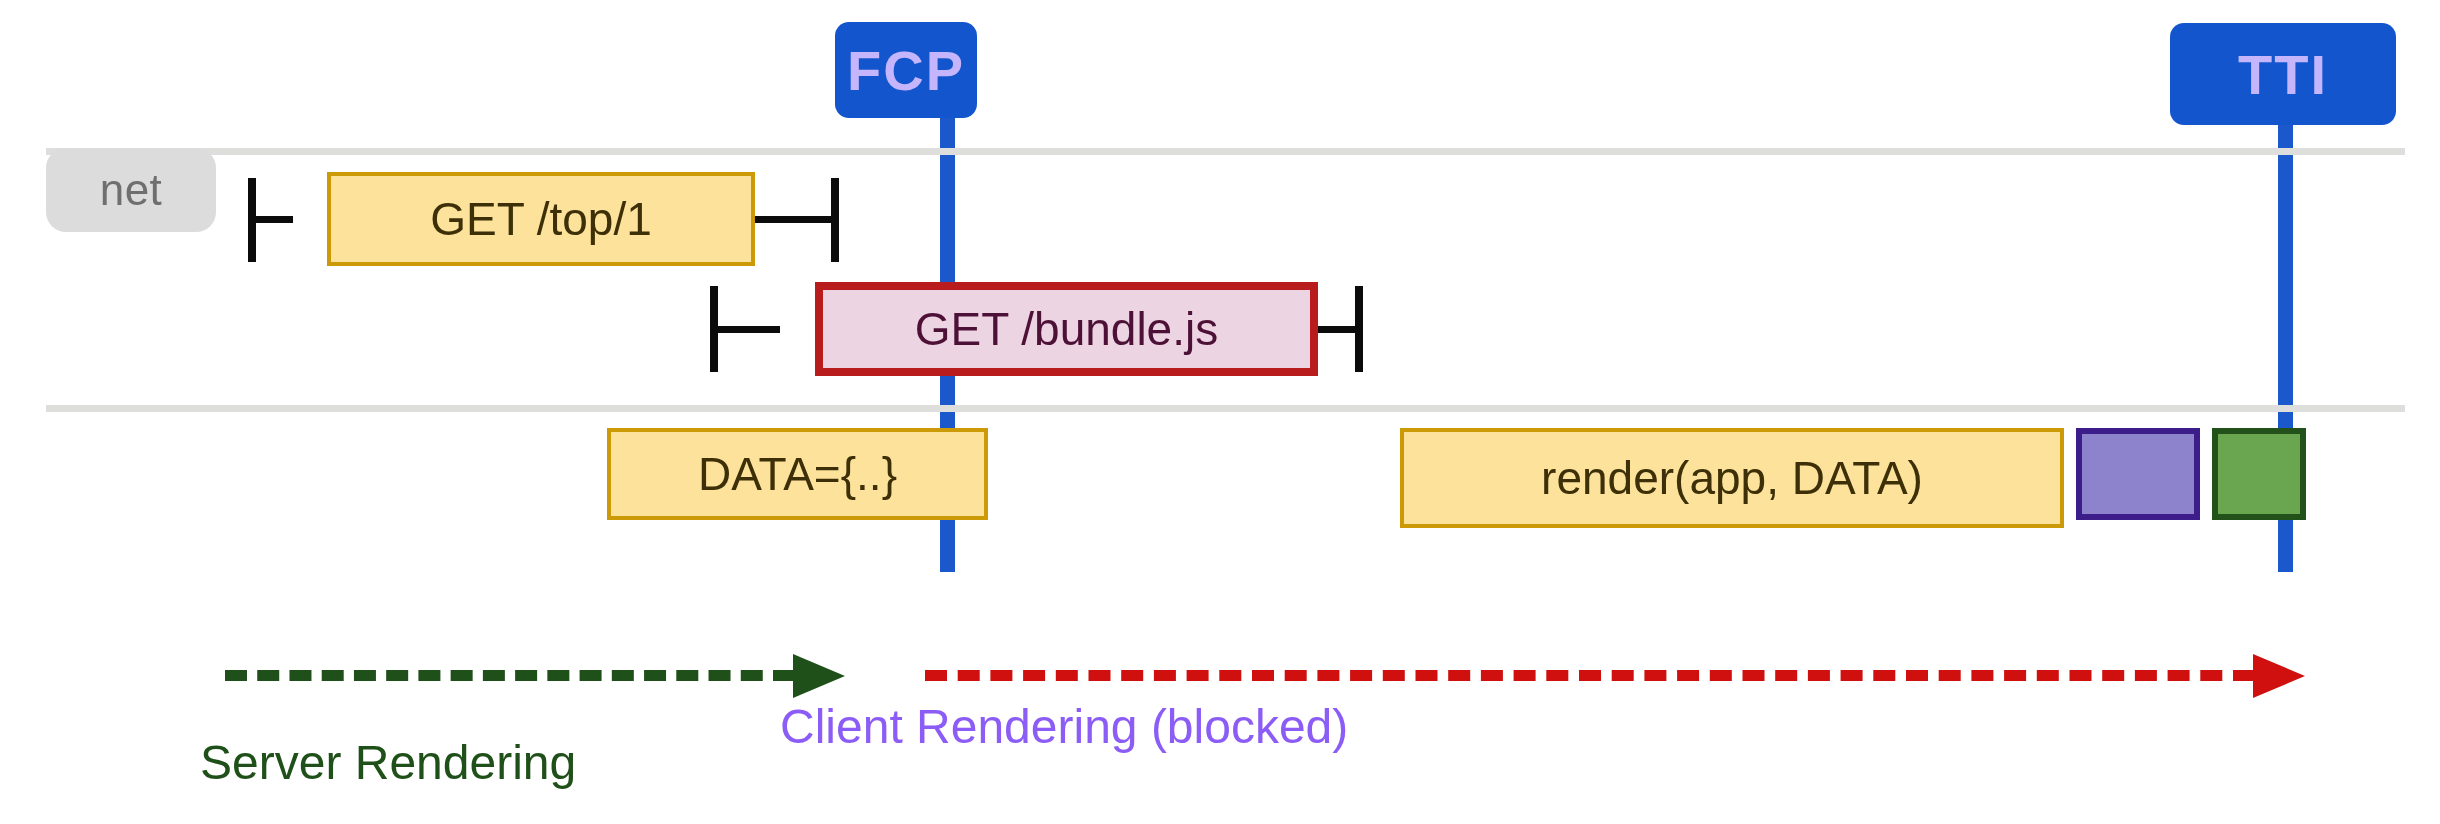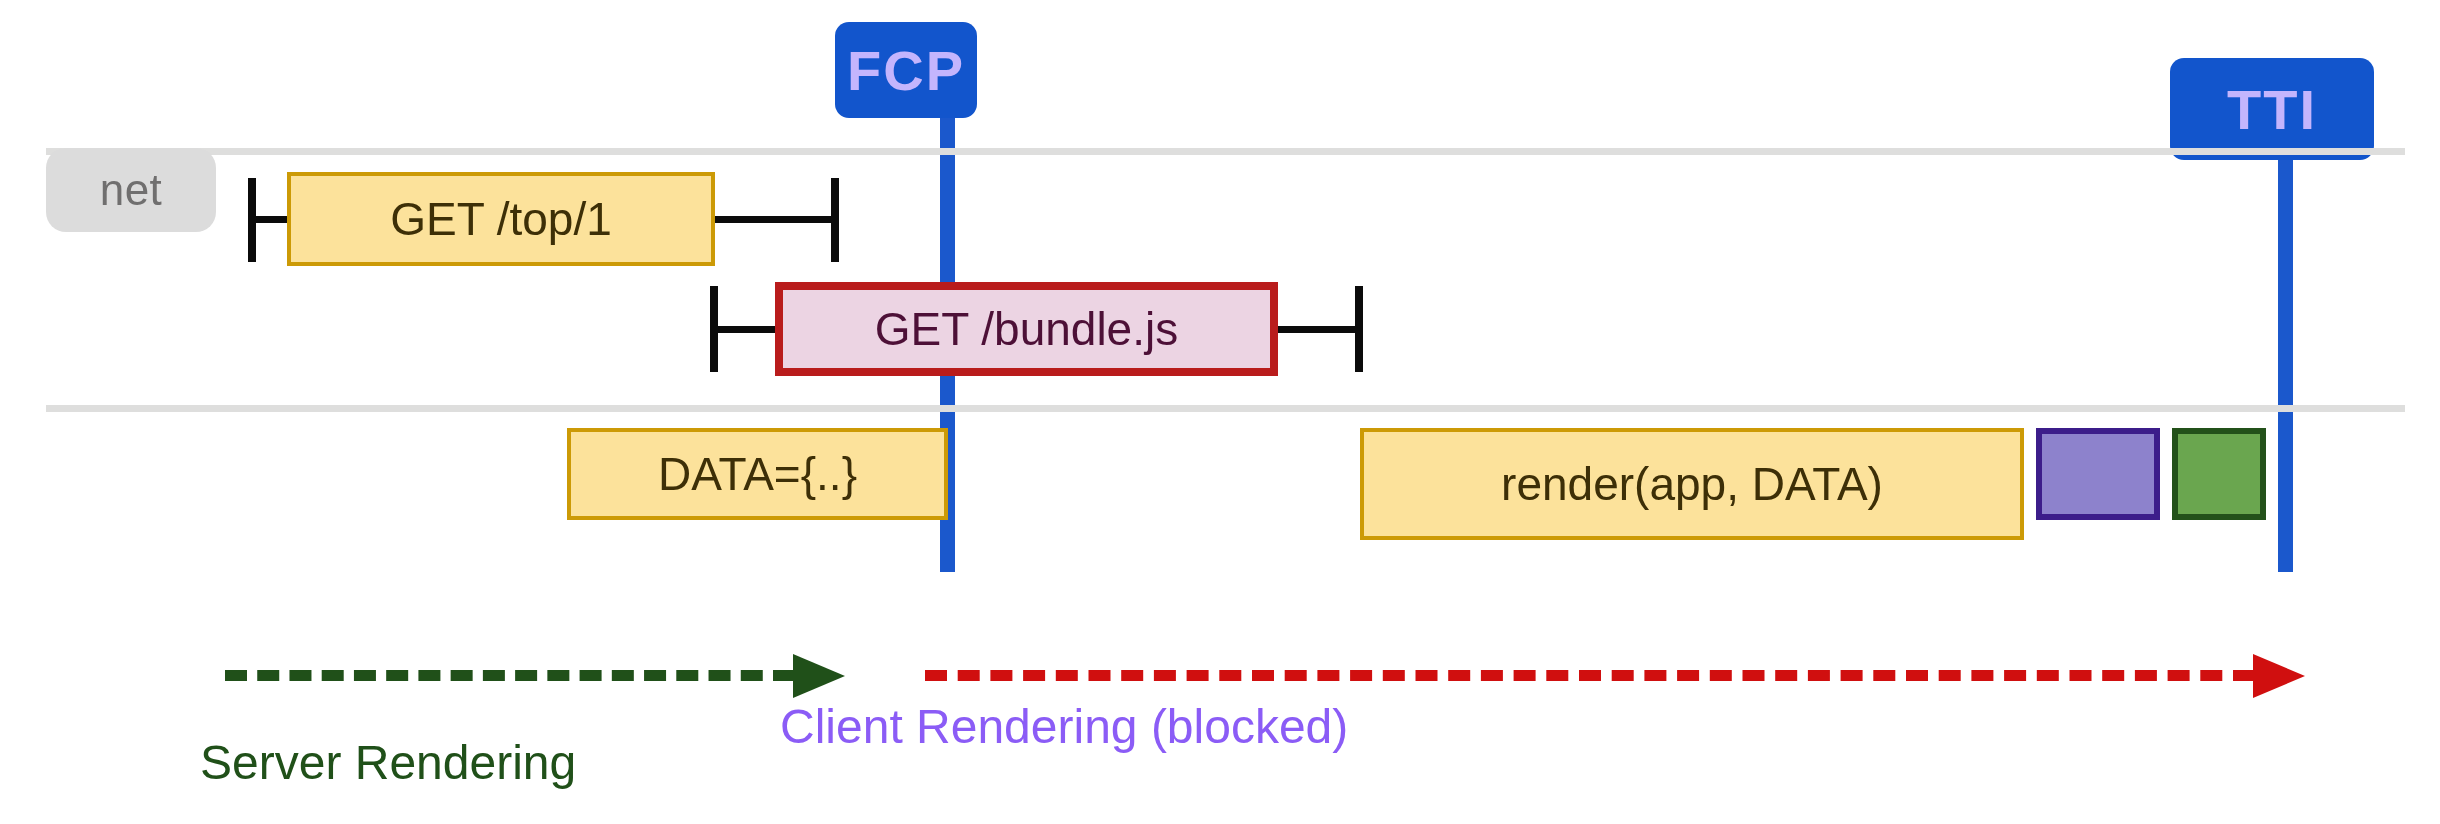--- a/index.html
+++ b/index.html
@@ -58,20 +58,21 @@
 
   
   .block {
     position: absolute;
     box-sizing: border-box;
     display: flex;
     align-items: center;
     justify-content: center;
     white-space: nowrap;
     font-size: 46px;
+    margin-left: 40px;
   }
   .block-yellow {
     background: #fce29b;
     border: 4px solid #cc9a06;
     color: #3d2f07;
   }
   .block-pink {
     background: #ecd4e3;
     border: 8px solid #b91c1c;
     color: #4d1037;
@@ -119,42 +120,42 @@
 </style>
 </head>
 <body>
 
 <div id="stage">
 
   <div class="milestone-line" style="left:940px; top:96px; height:476px;"></div>
   <div class="milestone-badge" style="left:835px; top:22px; width:142px; height:96px;">FCP</div>
 
   <div class="milestone-line" style="left:2278px; top:104px; height:468px;"></div>
-  <div class="milestone-badge" style="left:2170px; top:23px; width:204px; height:102px;margin-top:35px;">TTI</div>
+  <div class="milestone-badge" style="left:2170px; top:23px; width:226px; height:102px;">TTI</div>
 
   <div class="lane-rule" style="top:148px; width:2359px;"></div>
   <div class="lane-rule" style="top:405px; width:2359px;"></div>
 
   <div class="lane-chip" style="left:46px; top:148px; width:170px; height:84px;border-radius:20px;">net</div>
 
   <div class="whisker-cap" style="left:248px; top:178px; height:84px;"></div>
   <div class="whisker-stem" style="left:248px; top:216px; width:45px;"></div>
   <div class="whisker-stem" style="left:712px; top:216px; width:126px;"></div>
   <div class="whisker-cap" style="left:831px; top:178px; height:84px;"></div>
   <div class="block block-yellow" style="left:287px; top:172px; width:428px; height:94px;">GET /top/1</div>
 
   <div class="whisker-cap" style="left:710px; top:286px; height:86px;"></div>
   <div class="whisker-stem" style="left:710px; top:326px; width:70px;"></div>
   <div class="whisker-stem" style="left:1274px; top:326px; width:84px;"></div>
   <div class="whisker-cap" style="left:1355px; top:286px; height:86px;"></div>
   <div class="block block-pink" style="left:775px; top:282px; width:503px; height:94px;">GET /bundle.js</div>
 
   <div class="block block-yellow" style="left:567px; top:428px; width:381px; height:92px;">DATA={..}</div>
 
-  <div class="block block-yellow" style="left:1360px; top:428px; width:664px; height:112px;">render(app, DATA)</div>
+  <div class="block block-yellow" style="left:1360px; top:428px; width:664px; height:100px;">render(app, DATA)</div>
 
   <div class="block block-purple" style="left:2036px; top:428px; width:124px; height:92px;"></div>
 
   <div class="block block-green" style="left:2172px; top:428px; width:94px; height:92px;"></div>
 
   <div class="phase-arrow-line" style="left:225px; top:670px; width:570px; border-top-color:#205019;"></div>
   <div class="phase-arrow-head" style="left:793px; top:654px; border-left:52px solid #205019;"></div>
   <div class="phase-label" style="left:200px; top:735px; color:#205019;">Server Rendering</div>
 
   <div class="phase-arrow-line" style="left:925px; top:670px; width:1330px; border-top-color:#d00f0f;"></div>

